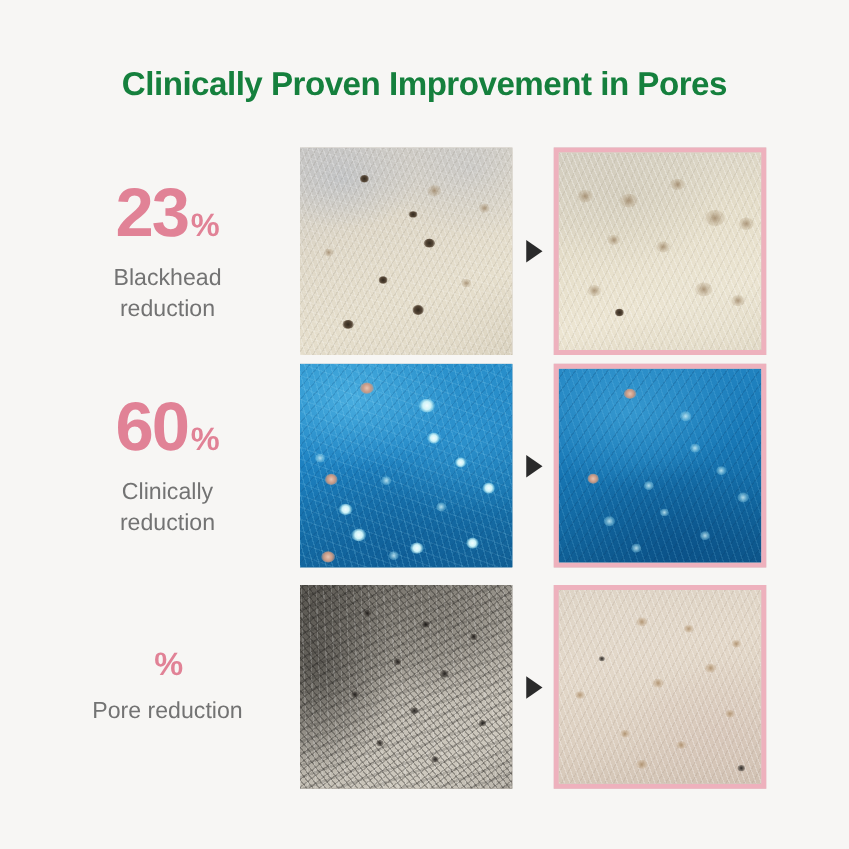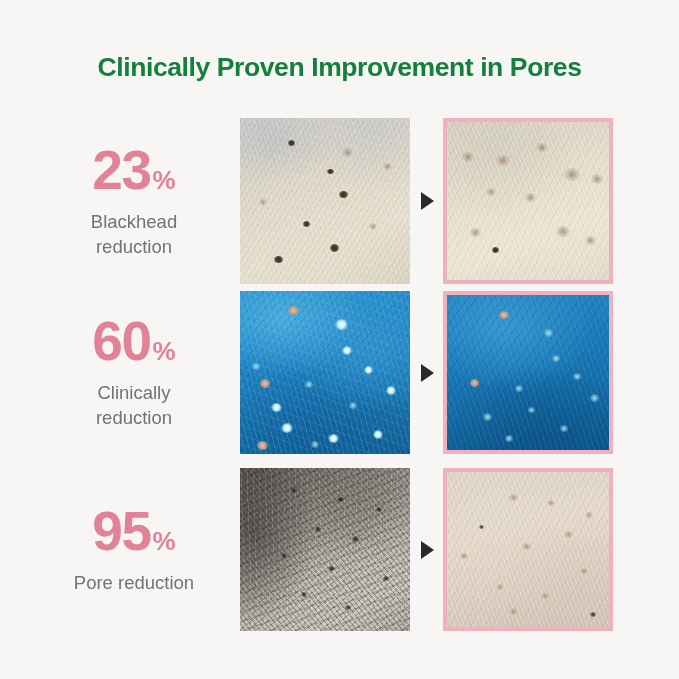--- a/index.html
+++ b/index.html
@@ -380,21 +380,20 @@
           <div class="spot dot-white-dim" style="left:36%;top:90%;width:8px;height:7px;"></div>
         </div>
       </div>
     </div>
   </div>
 
   <div class="row row-3">
 
     <div class="stat">
       <div class="stat-number-line">
-        <span class="stat-number">95</span>
         <span class="stat-pct">%</span>
       </div>
       <div class="stat-label">
         <div>Pore reduction</div>
       </div>
     </div>
 
     <div class="panel panel-before">
       <div class="panel-img skin-gray">
         <div class="spots">

